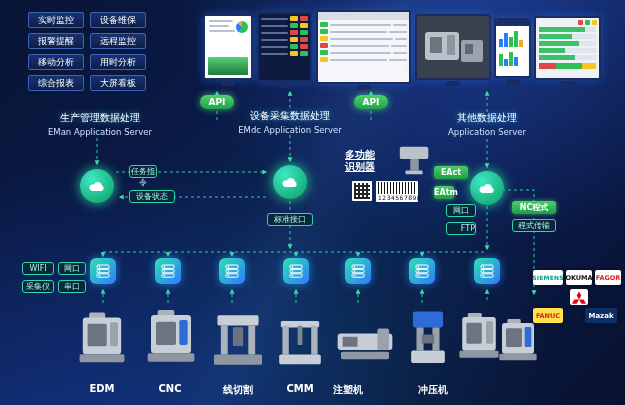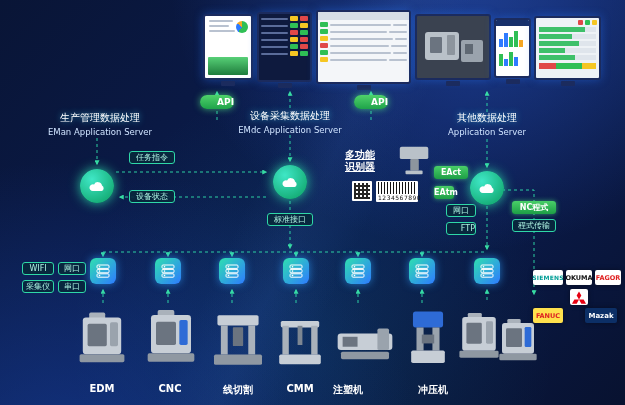--- a/index.html
+++ b/index.html
@@ -22,21 +22,21 @@
   
   .monitor{position:absolute;z-index:2;}
   .scr{position:relative;border:2px solid #1b2b5e;border-radius:3px;overflow:hidden;
     box-shadow:0 0 10px rgba(40,120,255,.4);}
   .stand{position:absolute;left:50%;transform:translateX(-50%);bottom:-6px;width:14px;height:5px;background:#1b2b5e;border-radius:1px;}
   .d{height:2px;background:#b9c2d0;border-radius:1px;}
   .chip{width:8px;height:5px;border-radius:1px;}
   .row{display:flex;align-items:center;gap:2px;margin:2px;}
 
   
-  .api{position:absolute;z-index:3;width:34px;height:14px;border-radius:7px;text-align:right;line-height:14px;
+  .api{position:absolute;z-index:3;width:34px;height:14px;border-radius:7px;text-align:center;line-height:14px;
     font-size:9px;font-weight:bold;color:#fff;background:linear-gradient(180deg,#4fd26b,#1fa34a);
     box-shadow:0 0 7px rgba(80,230,130,.7);}
 
   
   .server{position:absolute;width:140px;text-align:center;z-index:3;}
   .srv-title{font-size:10px;font-weight:normal;color:#fff;text-shadow:0 0 6px rgba(60,220,255,.7);}
   .srv-sub{font-size:8.5px;color:#cfe3ff;margin-top:2px;}
   .server.edge .srv-title{font-size:9.5px;}
 
   
@@ -106,20 +106,30 @@
       <path d="M103,303 103,290" marker-end="url(#arr)"></path>
       <path d="M168,303 168,290" marker-end="url(#arr)"></path>
       <path d="M232,303 232,290" marker-end="url(#arr)"></path>
       <path d="M296,303 296,290" marker-end="url(#arr)"></path>
       <path d="M358,303 358,290" marker-end="url(#arr)"></path>
       <path d="M422,303 422,290" marker-end="url(#arr)"></path>
       <path d="M487,300 487,290" marker-end="url(#arr)"></path>
     </g>
   </svg>
 
+  <div class="feat-grid">
+    <div class="feat">实时监控</div>
+    <div class="feat">设备维保</div>
+    <div class="feat">报警提醒</div>
+    <div class="feat">远程监控</div>
+    <div class="feat">移动分析</div>
+    <div class="feat">用时分析</div>
+    <div class="feat">综合报表</div>
+    <div class="feat">大屏看板</div>
+  </div>
 
   <div class="monitor" style="left:203px;top:14px;">
     <div class="scr" style="width:50px;height:66px;background:#fff;">
       <div class="d" style="margin:4px 16px 3px 4px;width:24px;"></div>
       <div class="d" style="margin:0 16px 3px 4px;width:20px;"></div>
       <div class="d" style="margin:0 16px 3px 4px;width:26px;"></div>
       <div style="position:absolute;right:3px;top:5px;width:12px;height:12px;border-radius:50%;background:conic-gradient(#2fbf55 0 60%,#2e7bff 0 85%,#f5a623 0);"></div>
       <div style="position:absolute;left:3px;right:3px;bottom:3px;height:18px;background:linear-gradient(180deg,#57d077,#1f7c3c);border-radius:1px;"></div>
     </div>
     <div class="stand"></div>
@@ -287,21 +297,21 @@
     <svg width="20" height="14" viewBox="0 0 24 16">
         <path d="M7 14 a4 4 0 1 1 1.5-7.7 A5 5 0 0 1 18 7.5 A3.5 3.5 0 0 1 17.5 14 Z" fill="#fff"></path>
       </svg>
   </div>
   <div class="cloud" style="left:470px;top:171px;">
     <svg width="20" height="14" viewBox="0 0 24 16">
         <path d="M7 14 a4 4 0 1 1 1.5-7.7 A5 5 0 0 1 18 7.5 A3.5 3.5 0 0 1 17.5 14 Z" fill="#fff"></path>
       </svg>
   </div>
 
-  <div class="pill" style="left:129px;top:151px;width:46px;font-family:Liberation Mono, monospace;">任务指令</div>
+  <div class="pill" style="left:129px;top:165px;width:28px;font-family:Liberation Mono, monospace;">任务指令</div>
   <div class="pill" style="left:129px;top:190px;width:46px;">设备状态</div>
   <div class="pill" style="left:267px;top:213px;width:46px;">标准接口</div>
   <div class="pill" style="left:446px;top:204px;width:30px;">网口</div>
   <div class="pill" style="left:446px;top:222px;width:30px;text-align:right;">FTP</div>
   <div class="pill-green" style="left:512px;top:201px;width:44px;">NC程式</div>
   <div class="pill" style="left:512px;top:219px;width:44px;">程式传输</div>
   <div class="pill-green" style="left:434px;top:166px;width:34px;">EAct</div>
   <div class="pill-green" style="left:434px;top:186px;width:20px;">EAtm</div>
 
   <div class="scan-label" style="left:344px;top:149px;width:32px;text-decoration:underline;">

